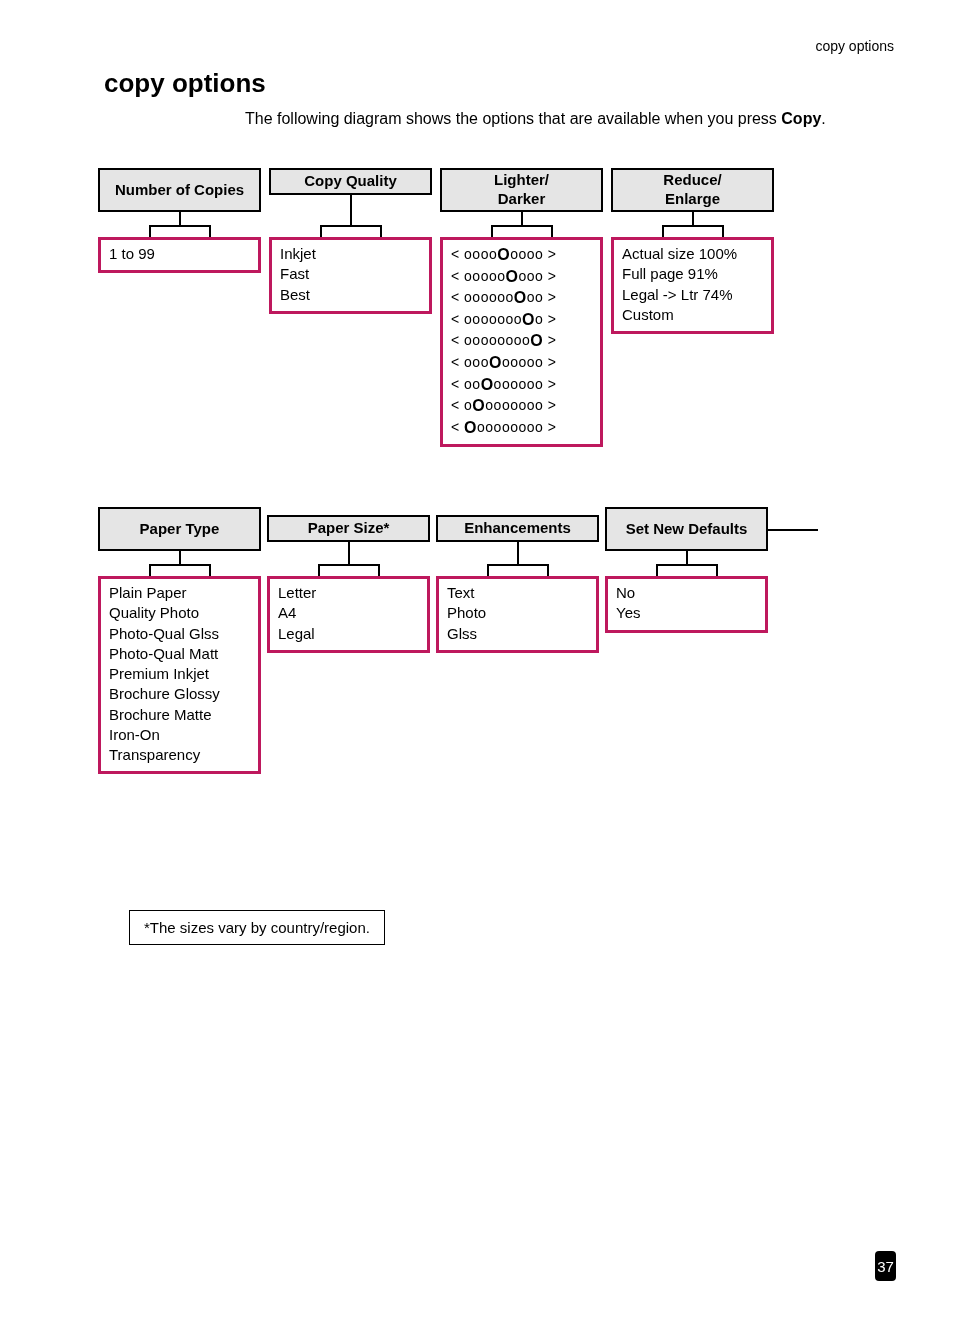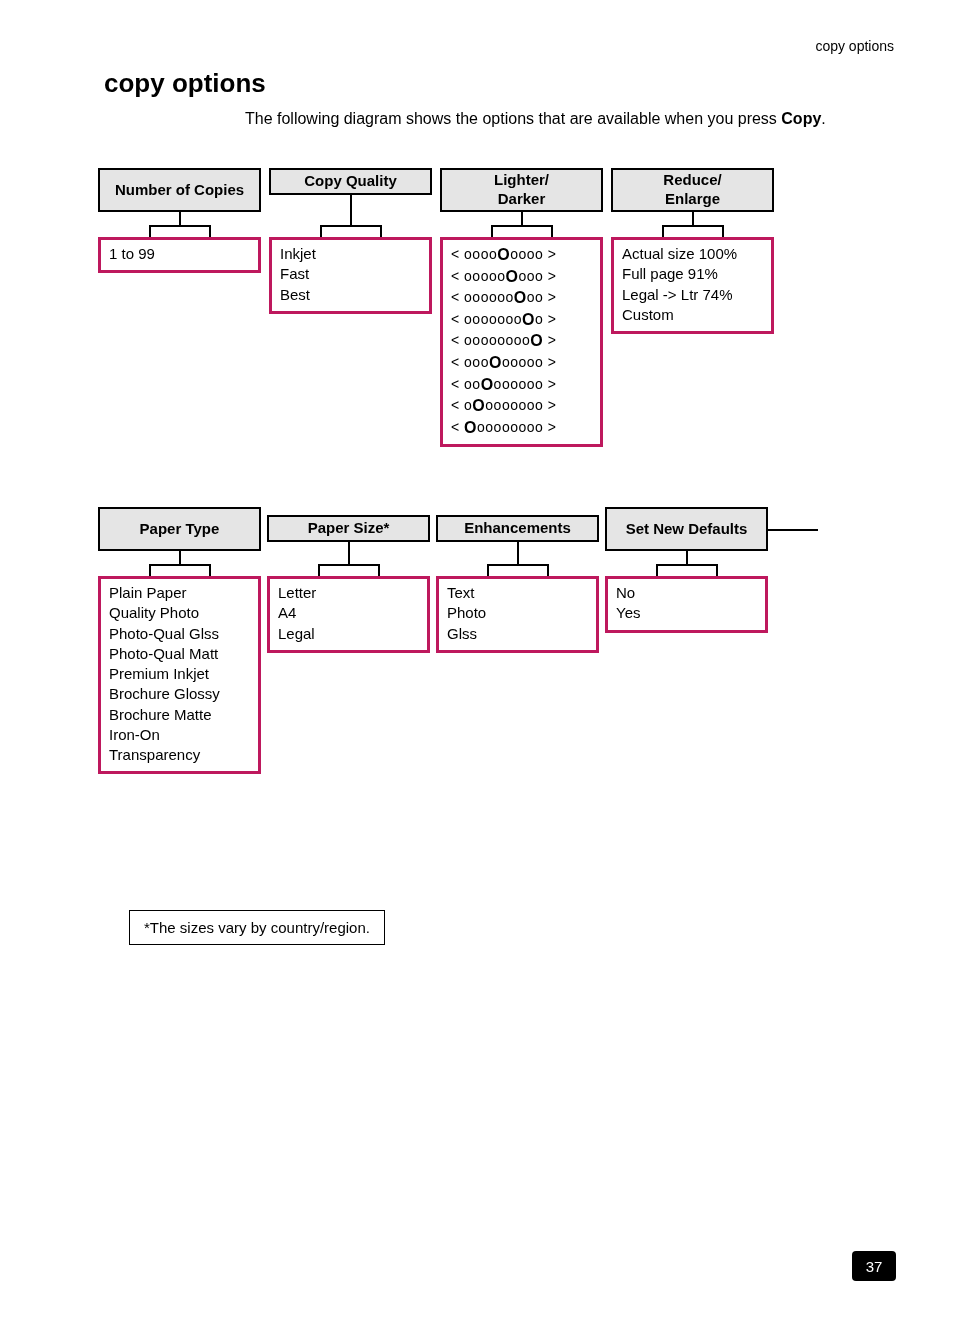--- a/index.html
+++ b/index.html
@@ -143,21 +143,21 @@
       font-size: 15px;
       margin-left: 10px;
     }
 
     .page-number {
       position: absolute;
       bottom: 40px;
       right: 58px;
       background: #000;
       color: #fff;
-      width: 44px;
+      width: 21px;
       height: 30px;
       border-radius: 4px;
       display: flex;
       align-items: center;
       justify-content: center;
       font-size: 15px;
     }
     .opt-line { display: block; }
   </style>
 </head>

